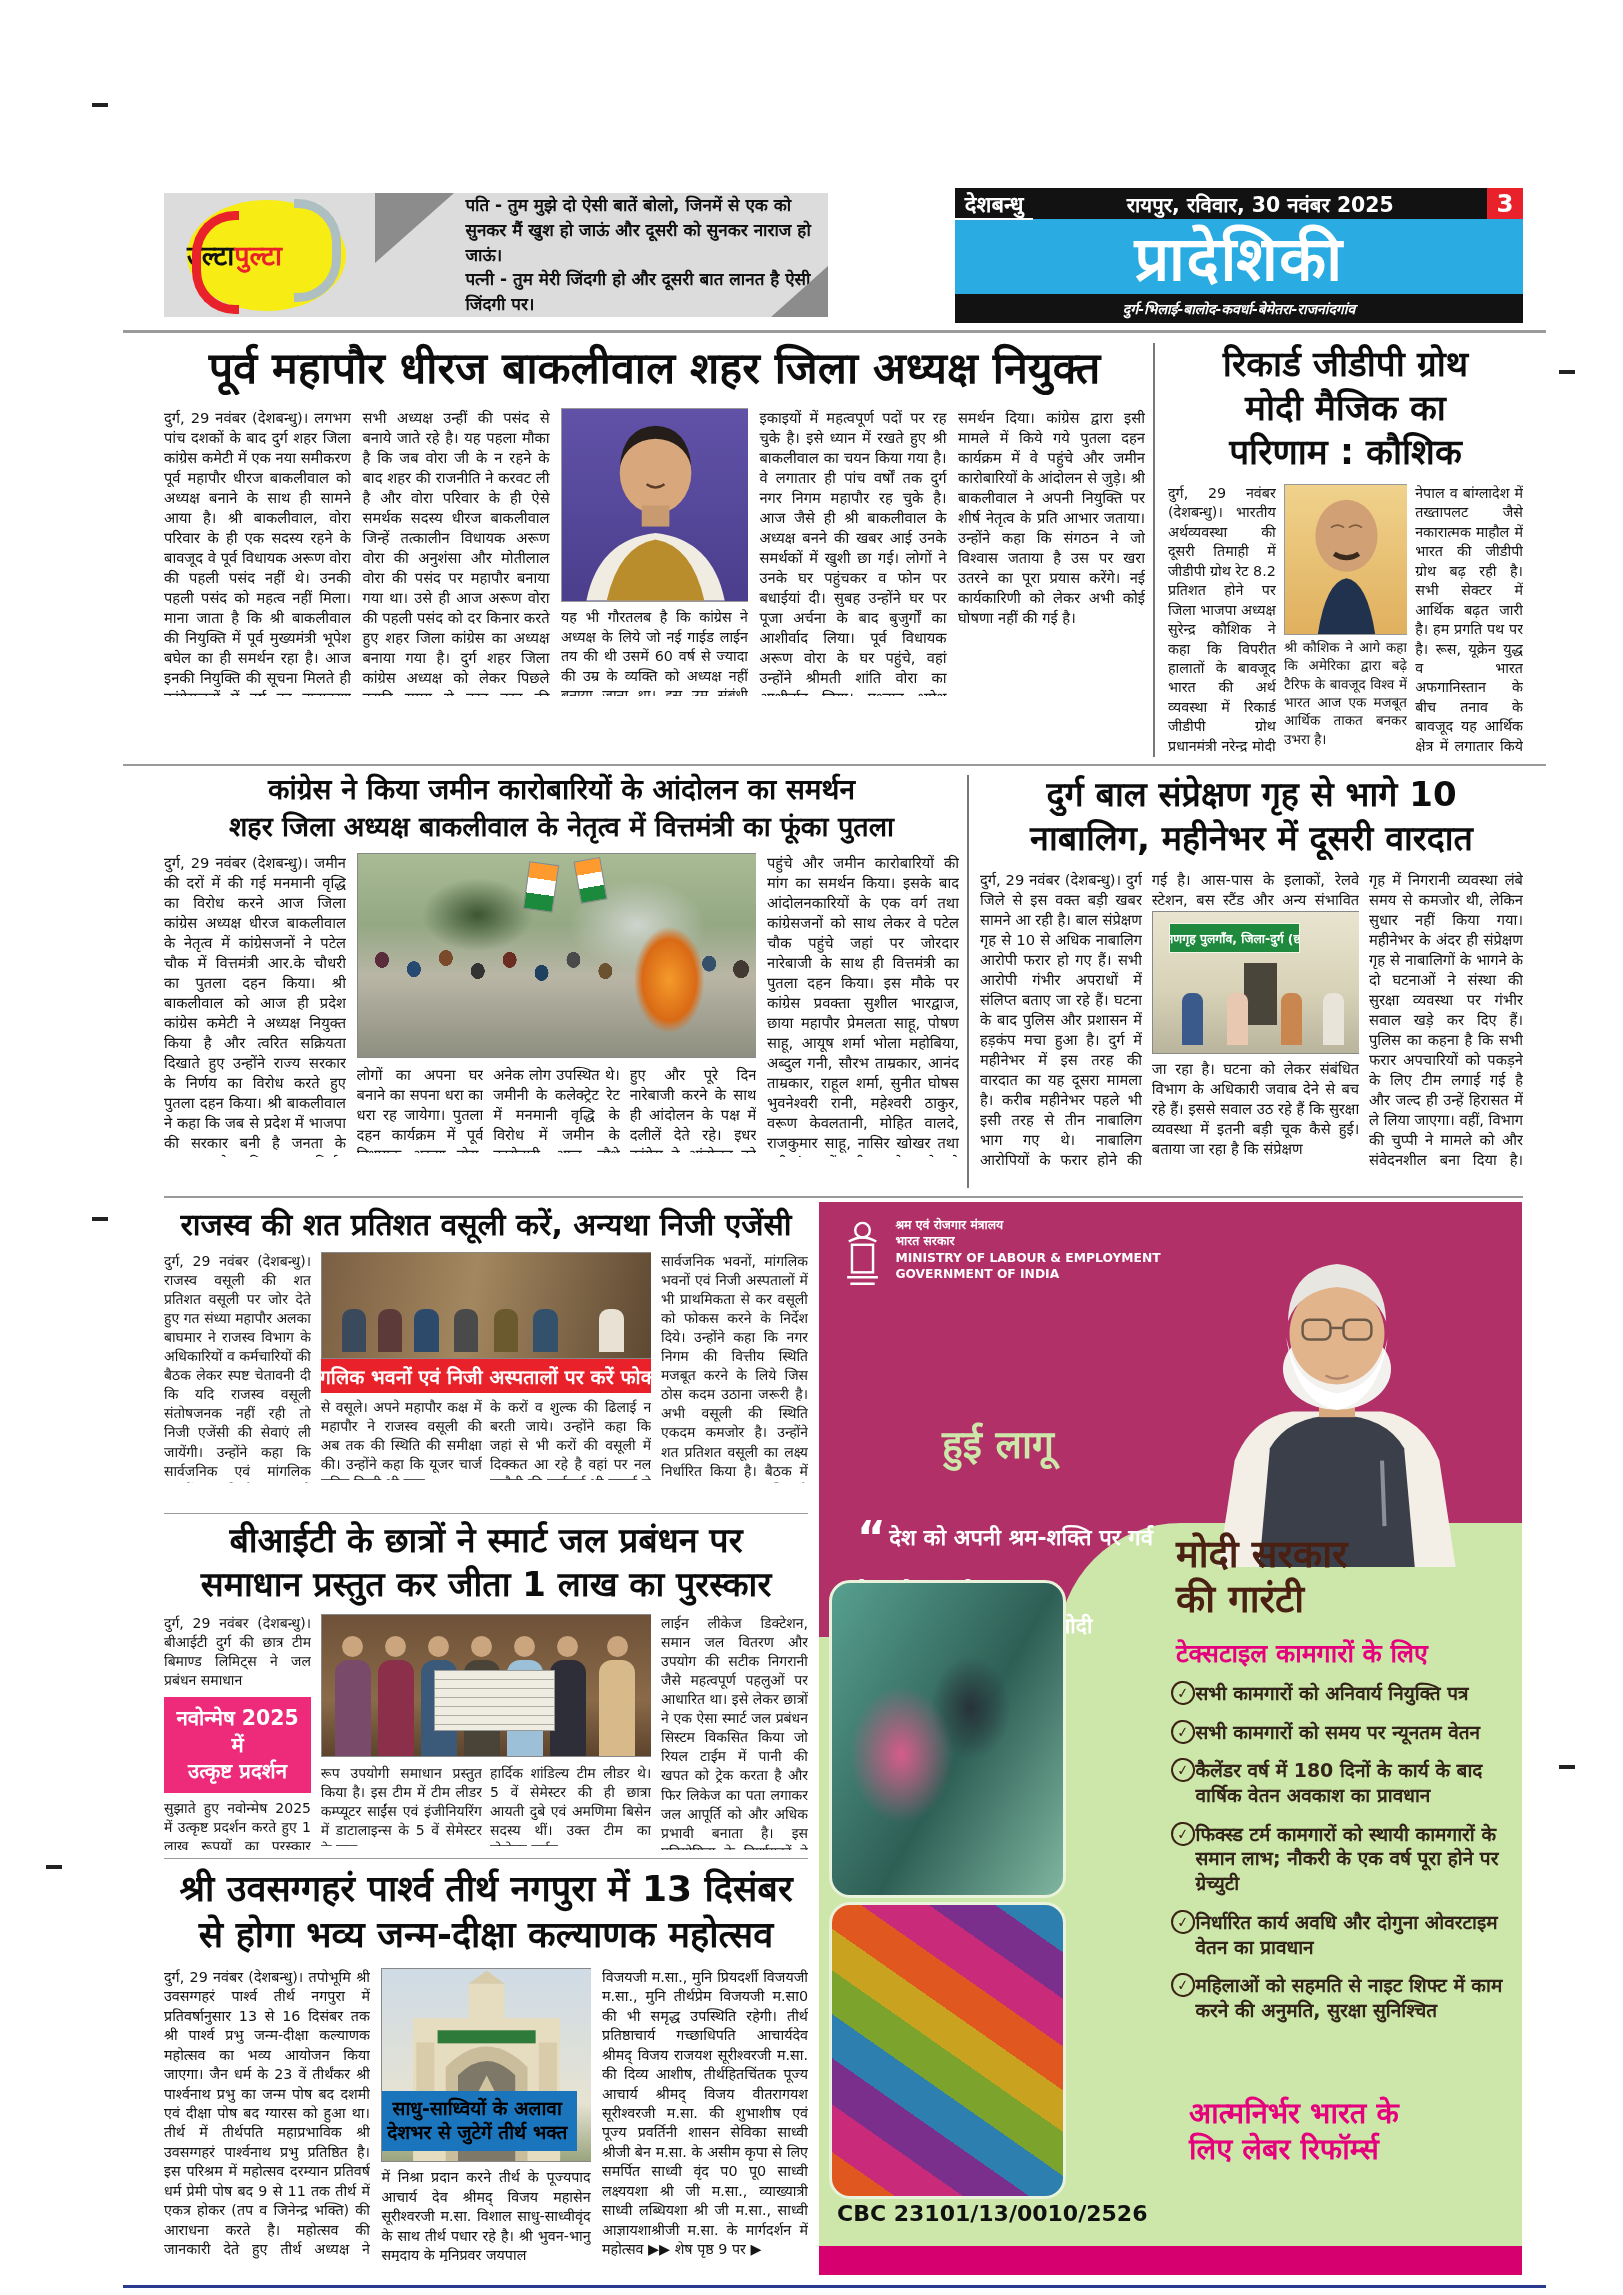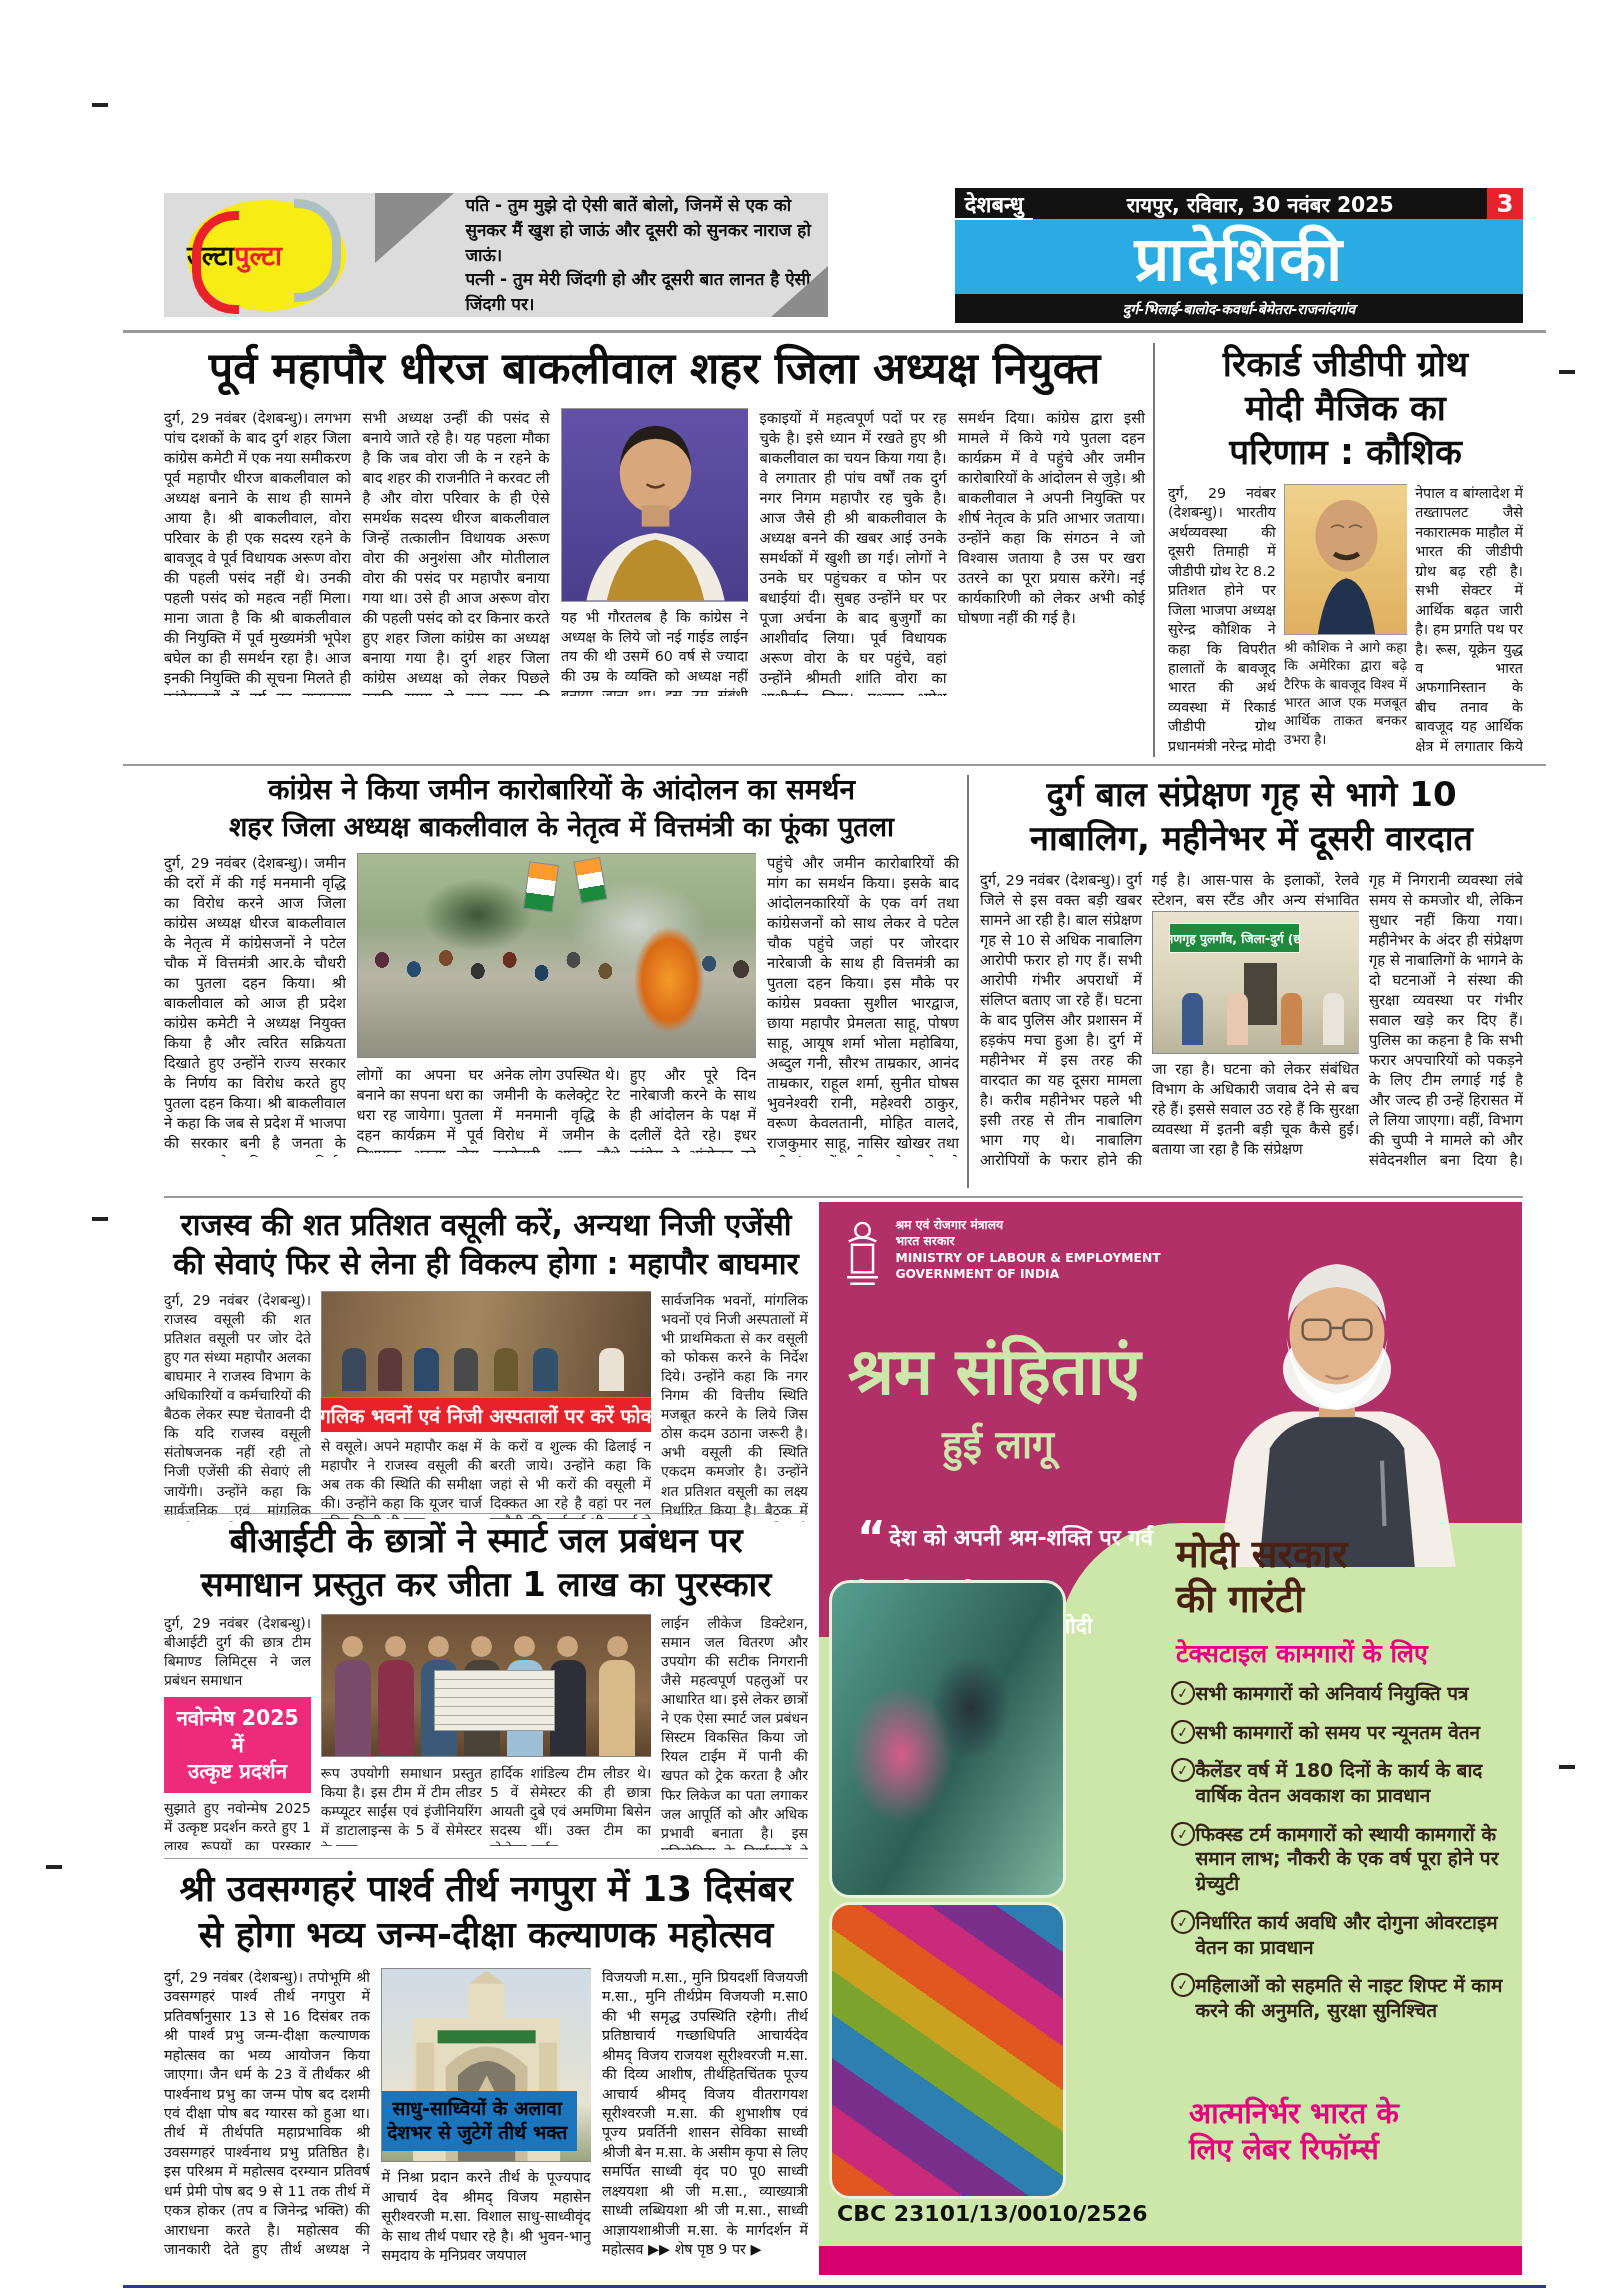--- a/index.html
+++ b/index.html
@@ -241,21 +241,20 @@
         <div class="body-col" style="margin-top:4.9px;">जा रहा है। घटना को लेकर संबंधित विभाग के अधिकारी जवाब देने से बच रहे हैं। इससे सवाल उठ रहे हैं कि सुरक्षा व्यवस्था में इतनी बड़ी चूक कैसे हुई। बताया जा रहा है कि संप्रेक्षण</div>
       </div>
       <div class="body-col" style="flex:0 0 154px;">गृह में निगरानी व्यवस्था लंबे समय से कमजोर थी, लेकिन सुधार नहीं किया गया। महीनेभर के अंदर ही संप्रेक्षण गृह से नाबालिगों के भागने के दो घटनाओं ने संस्था की सुरक्षा व्यवस्था पर गंभीर सवाल खड़े कर दिए हैं। पुलिस का कहना है कि सभी फरार अपचारियों को पकड़ने के लिए टीम लगाई गई है और जल्द ही उन्हें हिरासत में ले लिया जाएगा। वहीं, विभाग की चुप्पी ने मामले को और संवेदनशील बना दिया है। घटना की गंभीरता को देखते हुए उच्चस्तरीय जांच की मांग भी उठने लगी है।</div>
     </div>
   </div>
 
   <div class="hrule" style="left:164px;top:1196px;width:1359px;height:1.6px;"></div>
 
   <div class="abs" style="left:164px;top:1205px;width:644px;">
     <div class="hl" style="font-size:30px;line-height:1.3;">राजस्व की शत प्रतिशत वसूली करें, अन्यथा निजी एजेंसी</div>
-    <div class="hl" style="font-size:30px;line-height:1.3;">की सेवाएं फिर से लेना ही विकल्प होगा : महापौर बाघमार</div>
     <div style="display:flex;gap:9.8px;margin-top:8.2px;height:231px;">
       <div class="body-col" style="flex:0 0 147px;font-size:14px;">दुर्ग, 29 नवंबर (देशबन्धु)। राजस्व वसूली की शत प्रतिशत वसूली पर जोर देते हुए गत संध्या महापौर अलका बाघमार ने राजस्व विभाग के अधिकारियों व कर्मचारियों की बैठक लेकर स्पष्ट चेतावनी दी कि यदि राजस्व वसूली संतोषजनक नहीं रही तो निजी एजेंसी की सेवाएं ली जायेंगी। उन्होंने कहा कि सार्वजनिक एवं मांगलिक भवनों एवं निजी अस्पतालों को भी फोकस करते हुए वसूली पर ध्यान दें। श्रीमती बाघमार ने कहा कि संपत्तिकर सहित विभिन्न करों के साथ ही यूजर चार्ज भी कड़ाई</div>
       <div style="flex:1;overflow:hidden;">
         <div class="meeting-photo">
           <div class="m-person" style="left:6%;background:#3a4a5c;"></div>
           <div class="m-person" style="left:17%;background:#5c3a3a;"></div>
           <div class="m-person" style="left:28%;background:#2e4a6b;"></div>
           <div class="m-person" style="left:40%;background:#4a4a4a;"></div>
           <div class="m-person" style="left:52%;background:#6b5a2e;"></div>
           <div class="m-person" style="left:64%;background:#33516b;"></div>
@@ -364,21 +363,20 @@
         </g>
       </svg>
       <div class="lines">
         <div>श्रम एवं रोजगार मंत्रालय</div>
         <div>भारत सरकार</div>
         <div>MINISTRY OF LABOUR &amp; EMPLOYMENT</div>
         <div>GOVERNMENT OF INDIA</div>
       </div>
     </div>
 
-    <div class="ad-title1">श्रम संहिताएं</div>
     <div class="ad-title2">हुई लागू</div>
 
     <div class="modi">
       <svg width="100%" height="100%" viewBox="0 0 400 430">
         <path d="M55,430 L75,300 Q95,248 145,240 L255,240 Q305,248 325,300 L345,430 Z" fill="#f3efe6"></path>
         <path d="M105,430 L118,285 Q140,246 200,244 Q260,246 282,285 L295,430 Z" fill="#3a3f4a"></path>
         <rect x="178" y="205" width="44" height="42" fill="#d9a97e"></rect>
         <ellipse cx="200" cy="188" rx="66" ry="50" fill="#f2f1ee"></ellipse>
         <ellipse cx="200" cy="145" rx="58" ry="62" fill="#e2b48c"></ellipse>
         <path d="M140,130 Q142,66 200,60 Q258,66 260,130 Q246,92 200,88 Q154,92 140,130" fill="#e8e6e1"></path>

